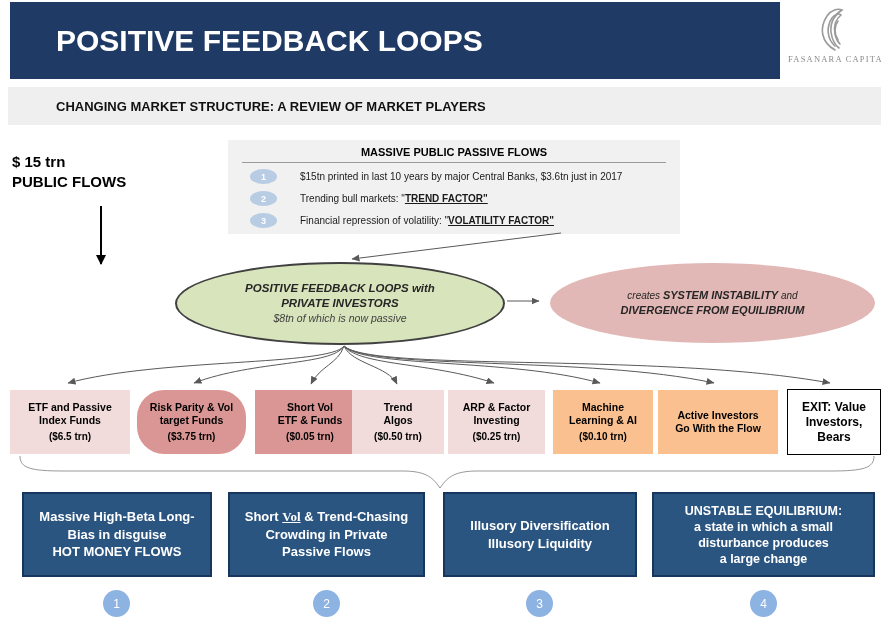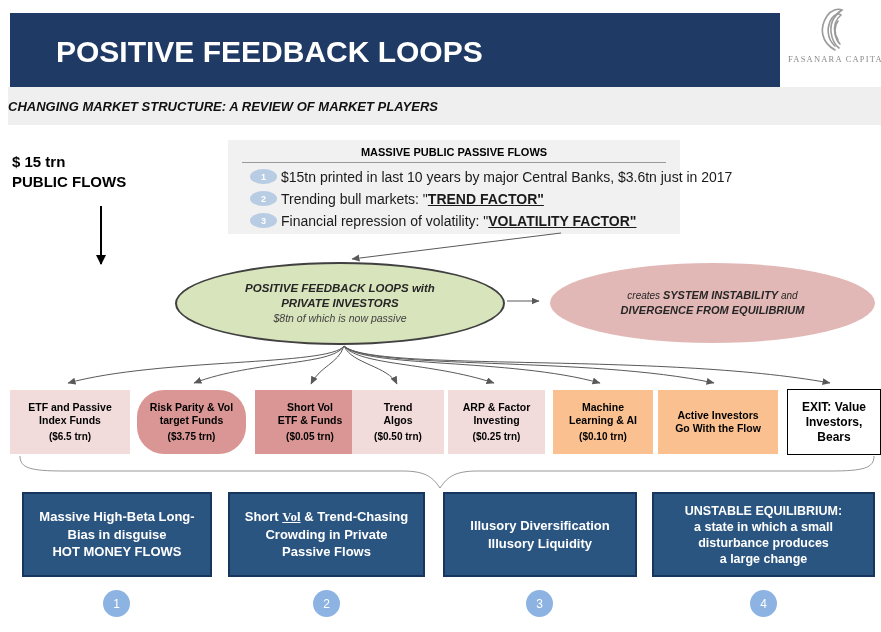--- a/index.html
+++ b/index.html
@@ -5,42 +5,42 @@
   * { margin: 0; padding: 0; box-sizing: border-box; }
   html, body { background: #ffffff; }
   body { font-family: "Liberation Sans", sans-serif; }
   #slide {
     position: relative; width: 881px; height: 632px;
     background: #ffffff; overflow: hidden;
   }
 
   
   .header-bar {
-    position: absolute; left: 10px; top: 13px; width: 770px; height: 77px;
+    position: absolute; left: 10px; top: 2px; width: 770px; height: 77px;
     background: #1f3a64; display: flex; align-items: center;
   }
   .header-title {
     color: #ffffff; font-weight: bold; font-size: 30px; letter-spacing: 0px;
     padding-left: 46px; white-space: nowrap;
   }
   .brand { position: absolute; left: 788px; top: 6px; width: 90px; height: 66px; text-align: center; }
   .brand svg { display: block; margin: 0 auto; }
   .brand-text {
     font-family: "Liberation Serif", serif; font-size: 8.5px; letter-spacing: 1.2px;
     color: #8b8b8b; white-space: nowrap; margin-top: 2px;
   }
 
   
   .subtitle-bar {
     position: absolute; left: 8px; top: 87px; width: 873px; height: 38px;
     background: #efefef; display: flex; align-items: center;
   }
   .subtitle-text {
-    font-style: italic; font-weight: bold; font-size: 13px; color: #111111;
-    white-space: nowrap;
+    font-weight: bold; font-size: 13px; color: #111111;
+    padding-left: 48px; white-space: nowrap;
   }
 
   
   .flow-label { position: absolute; width: 180px; text-align: left; font-weight: bold; color: #000; font-size: 15px; line-height: 20px; }
   .flow-top { left: 12px; top: 152px; }
   .flow-bottom { left: 12px; top: 276px; }
 
   
   .pp-panel {
     position: absolute; left: 228px; top: 140px; width: 452px; height: 94px;
@@ -50,21 +50,21 @@
     text-align: center; font-weight: bold; font-size: 11px; color: #000;
     padding-top: 6px; padding-bottom: 4px; margin: 0 14px;
     border-bottom: 1px solid #9a9a9a;
   }
   .pp-item { display: flex; align-items: center; margin: 5px 0 0 22px; height: 17px; }
   .pp-badge {
     width: 27px; height: 15px; border-radius: 50%; background: #b8cce4;
     color: #ffffff; font-size: 9px; font-weight: bold; display: flex;
     align-items: center; justify-content: center; flex: 0 0 auto;
   }
-  .pp-text { font-size: 14px; color: #1a1a1a; margin-left: 4px; white-space: nowrap; }
+  .pp-text { font-size: 10px; color: #1a1a1a; margin-left: 23px; white-space: nowrap; }
   .pp-em { font-weight: bold; text-decoration: underline; }
 
   
   .ellipse {
     position: absolute; border-radius: 50%; display: flex; flex-direction: column;
     align-items: center; justify-content: center; text-align: center;
   }
   .ellipse-green {
     left: 175px; top: 262px; width: 330px; height: 83px;
     background: #d8e4bc; border: 2px solid #404040;

